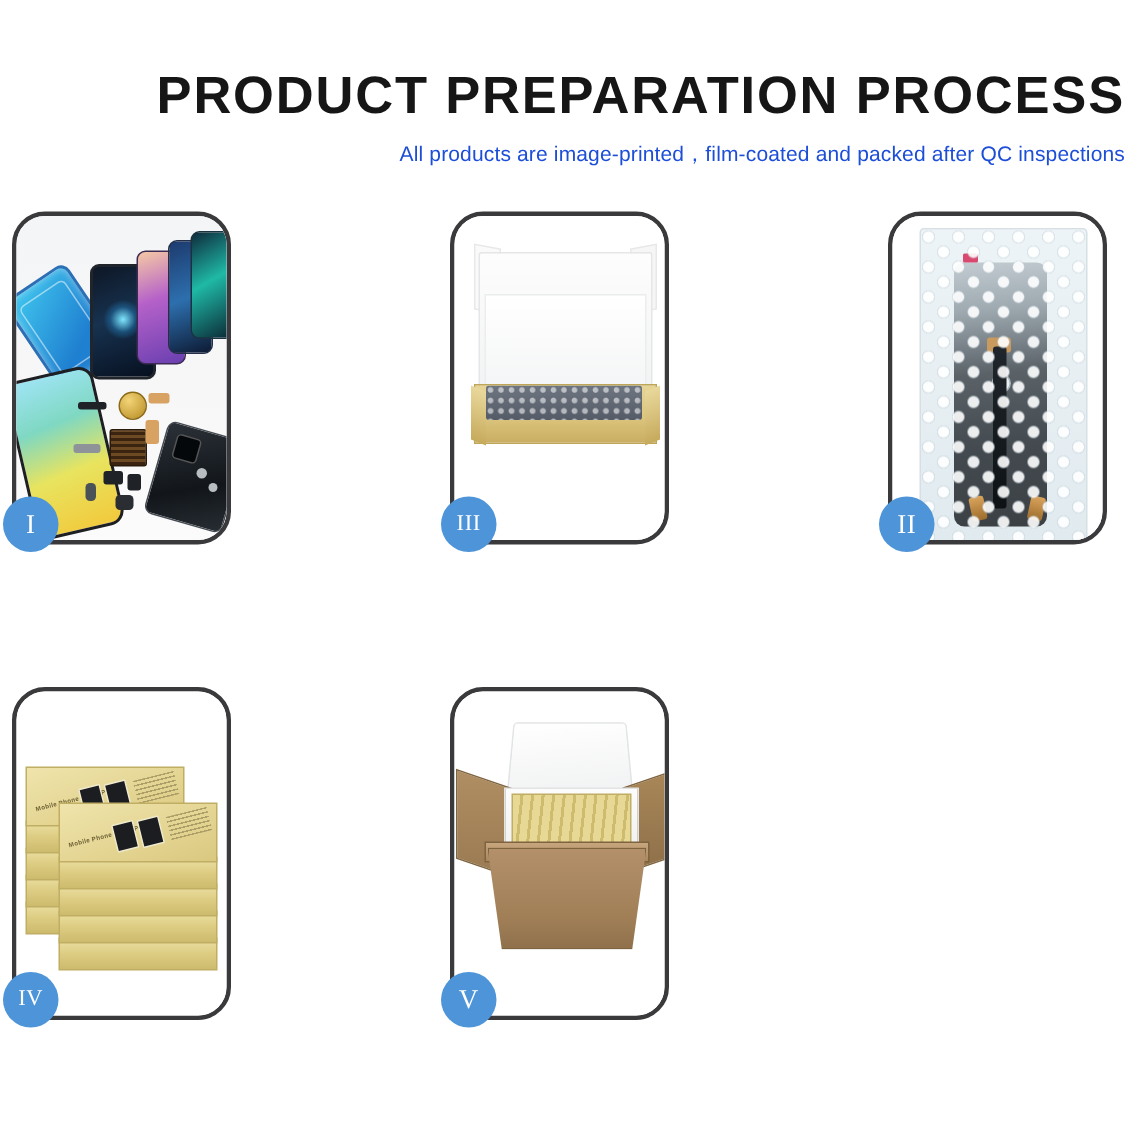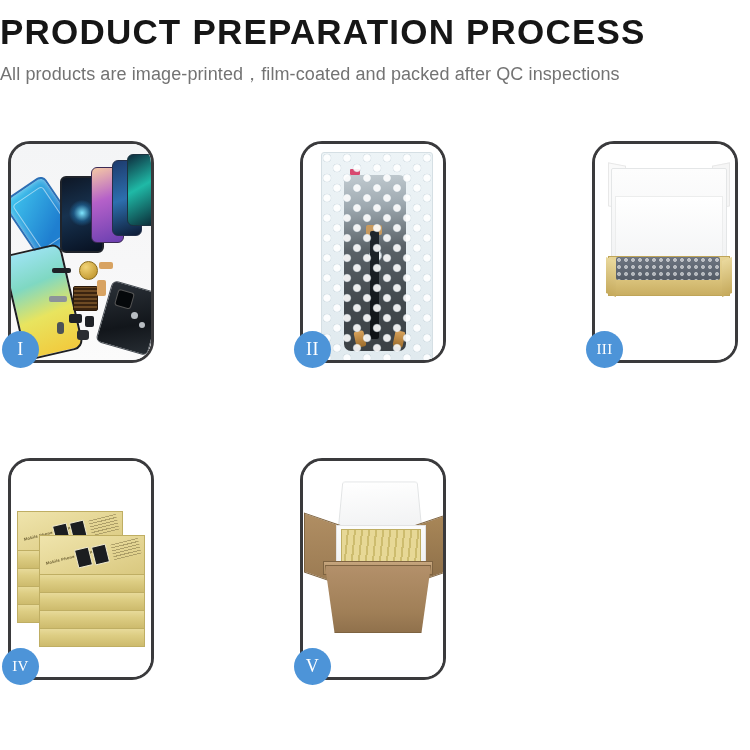--- a/index.html
+++ b/index.html
@@ -6,34 +6,34 @@
   body{
     width:750px;height:750px;
     background:#ffffff;
     font-family:"Liberation Sans", sans-serif;
     overflow:hidden;
     position:relative;
   }
   .page{width:750px;height:750px;position:relative;}
 
   
-  .header{padding-top:14px;text-align:left;}
+  .header{padding-top:46px;text-align:right;}
   .title{
     font-size:35px;
     font-weight:700;
     letter-spacing:1.2px;
     color:#161616;
     line-height:1;
     white-space:nowrap;
   }
   .subtitle{
     margin-top:13px;
-    font-size:18px;
+    font-size:14px;
     font-weight:400;
-    color:#737373;
+    color:#1d4ed8;
     letter-spacing:.1px;
     white-space:nowrap;
   }
 
   
   .grid{
     position:absolute;
     left:8px;top:141px;
     width:730px;
     display:grid;
@@ -346,45 +346,45 @@
         <div class="flex-strip" style="left:38px;top:152px;width:18px;height:6px;background:#8d9399;"></div>
         <div class="spk" style="left:46px;top:178px;width:7px;height:12px;background:#4b5257;"></div>
         <div class="spk" style="left:66px;top:186px;width:12px;height:10px;"></div>
         <div class="bar" style="left:120px;top:168px;width:7px;height:7px;background:#b8bdc2;border-radius:50%;"></div>
         <div class="bar" style="left:128px;top:178px;width:6px;height:6px;background:#b8bdc2;border-radius:50%;"></div>
       </div>
       <div class="badge">I</div>
     </div>
 
     <div class="panel">
+      <div class="panel-inner p3">
+        <div class="lid-flapL"></div>
+        <div class="lid-flapR"></div>
+        <div class="lid-back"></div>
+        <div class="foam"></div>
+        <div class="tray"></div>
+        <div class="wrapfill"></div>
+      </div>
+      <div class="badge small">III</div>
+    </div>
+
+    <div class="panel">
       <div class="panel-inner p2">
         <div class="bag">
           <div class="screen-in"></div>
           <div class="conn"></div>
           <div class="dot-w"></div>
           <div class="flexcable"></div>
           <div class="gold-a"></div>
           <div class="gold-b"></div>
           <div class="tape-pink"></div>
           <div class="bubbles"></div>
         </div>
       </div>
       <div class="badge">II</div>
-    </div>
-
-    <div class="panel">
-      <div class="panel-inner p3">
-        <div class="lid-flapL"></div>
-        <div class="lid-flapR"></div>
-        <div class="lid-back"></div>
-        <div class="foam"></div>
-        <div class="tray"></div>
-        <div class="wrapfill"></div>
-      </div>
-      <div class="badge small">III</div>
     </div>
 
     <div class="panel">
       <div class="panel-inner p4">
         <div class="stack">
           <div class="sbox" style="left:2px;top:118px;"></div>
           <div class="sbox" style="left:2px;top:100px;"></div>
           <div class="sbox" style="left:2px;top:82px;"></div>
           <div class="sbox" style="left:2px;top:64px;"></div>
           <div class="sbox lidtop" style="left:2px;top:28px;">

